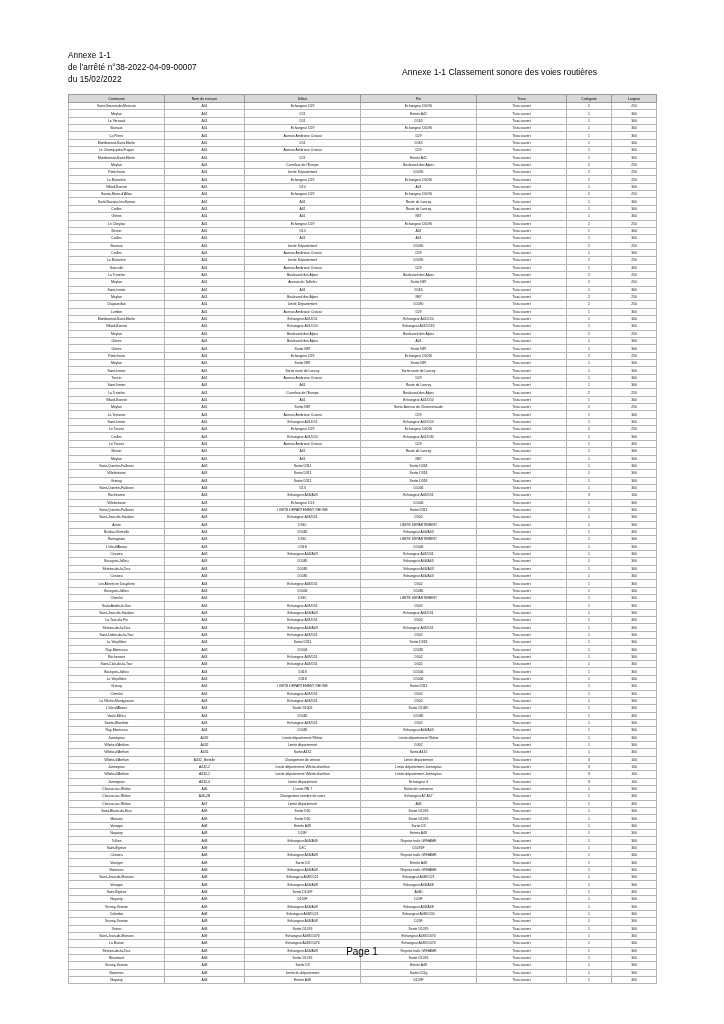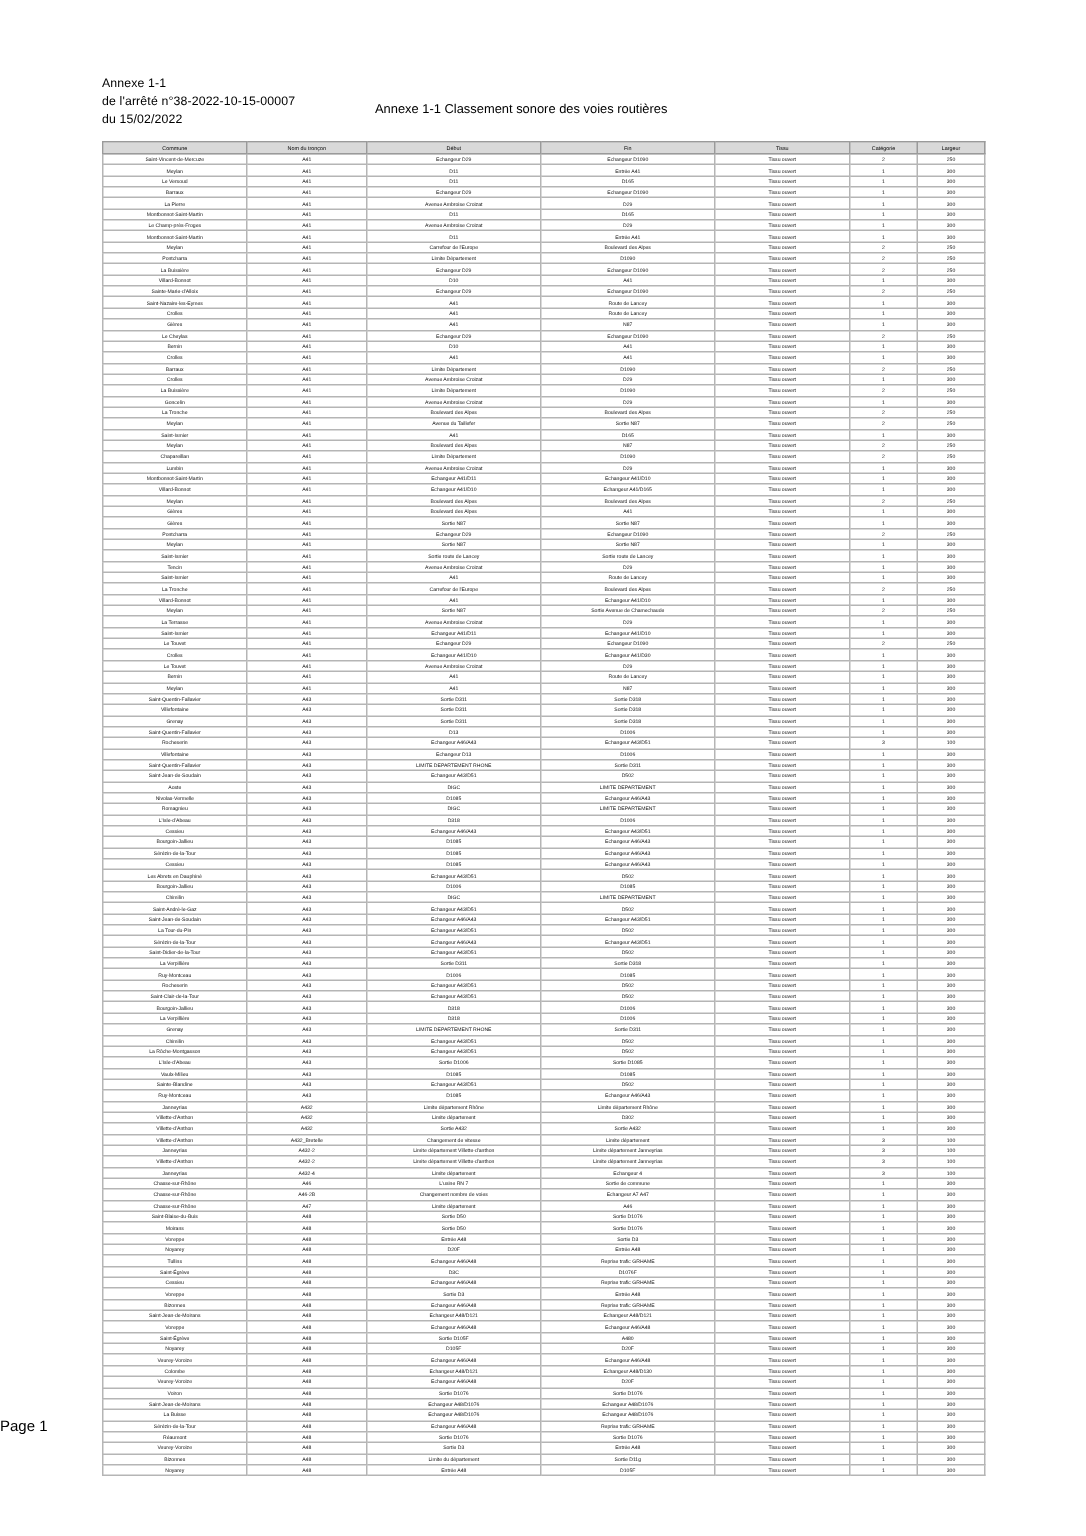--- a/index.html
+++ b/index.html
@@ -19,23 +19,23 @@
   .hdr{
     position:absolute;
     top:50px;left:68px;
     font-size:8.2px;
     line-height:1.45;
     letter-spacing:0.1px;
   }
   .hdr div{white-space:nowrap;}
   .title{
     position:absolute;
-    top:66px;left:250px;
+    top:66px;left:267px;
     width:330px;
-    text-align:left;
+    text-align:right;
     font-size:8.6px;
     line-height:1.55;
   }
   table{
     position:absolute;
     top:94px;left:68px;
     width:588px;
     border-collapse:collapse;
     table-layout:fixed;
     font-size:3.4px;
@@ -62,32 +62,32 @@
     padding:0 1px;
     text-align:center;
     white-space:nowrap;
     overflow:hidden;
     color:#111;
   }
   .pagefoot{
     position:absolute;
     left:0;right:0;
     top:946px;
-    text-align:left;
+    text-align:center;
     font-size:10px;
   }
 </style>
 </head>
 <body>
 
 <div class="page">
 
   <div class="hdr">
     <div>Annexe 1-1</div>
-    <div>de l'arrêté n°38-2022-10-15-00007</div>
+    <div>de l'arrêté n°38-2022-04-09-00007</div>
     <div>du 15/02/2022</div>
   </div>
 
   <div class="title">
     <div>Annexe 1-1 Classement sonore des voies routières</div>
   </div>
 
   <table>
     <colgroup>
       <col class="c0">

